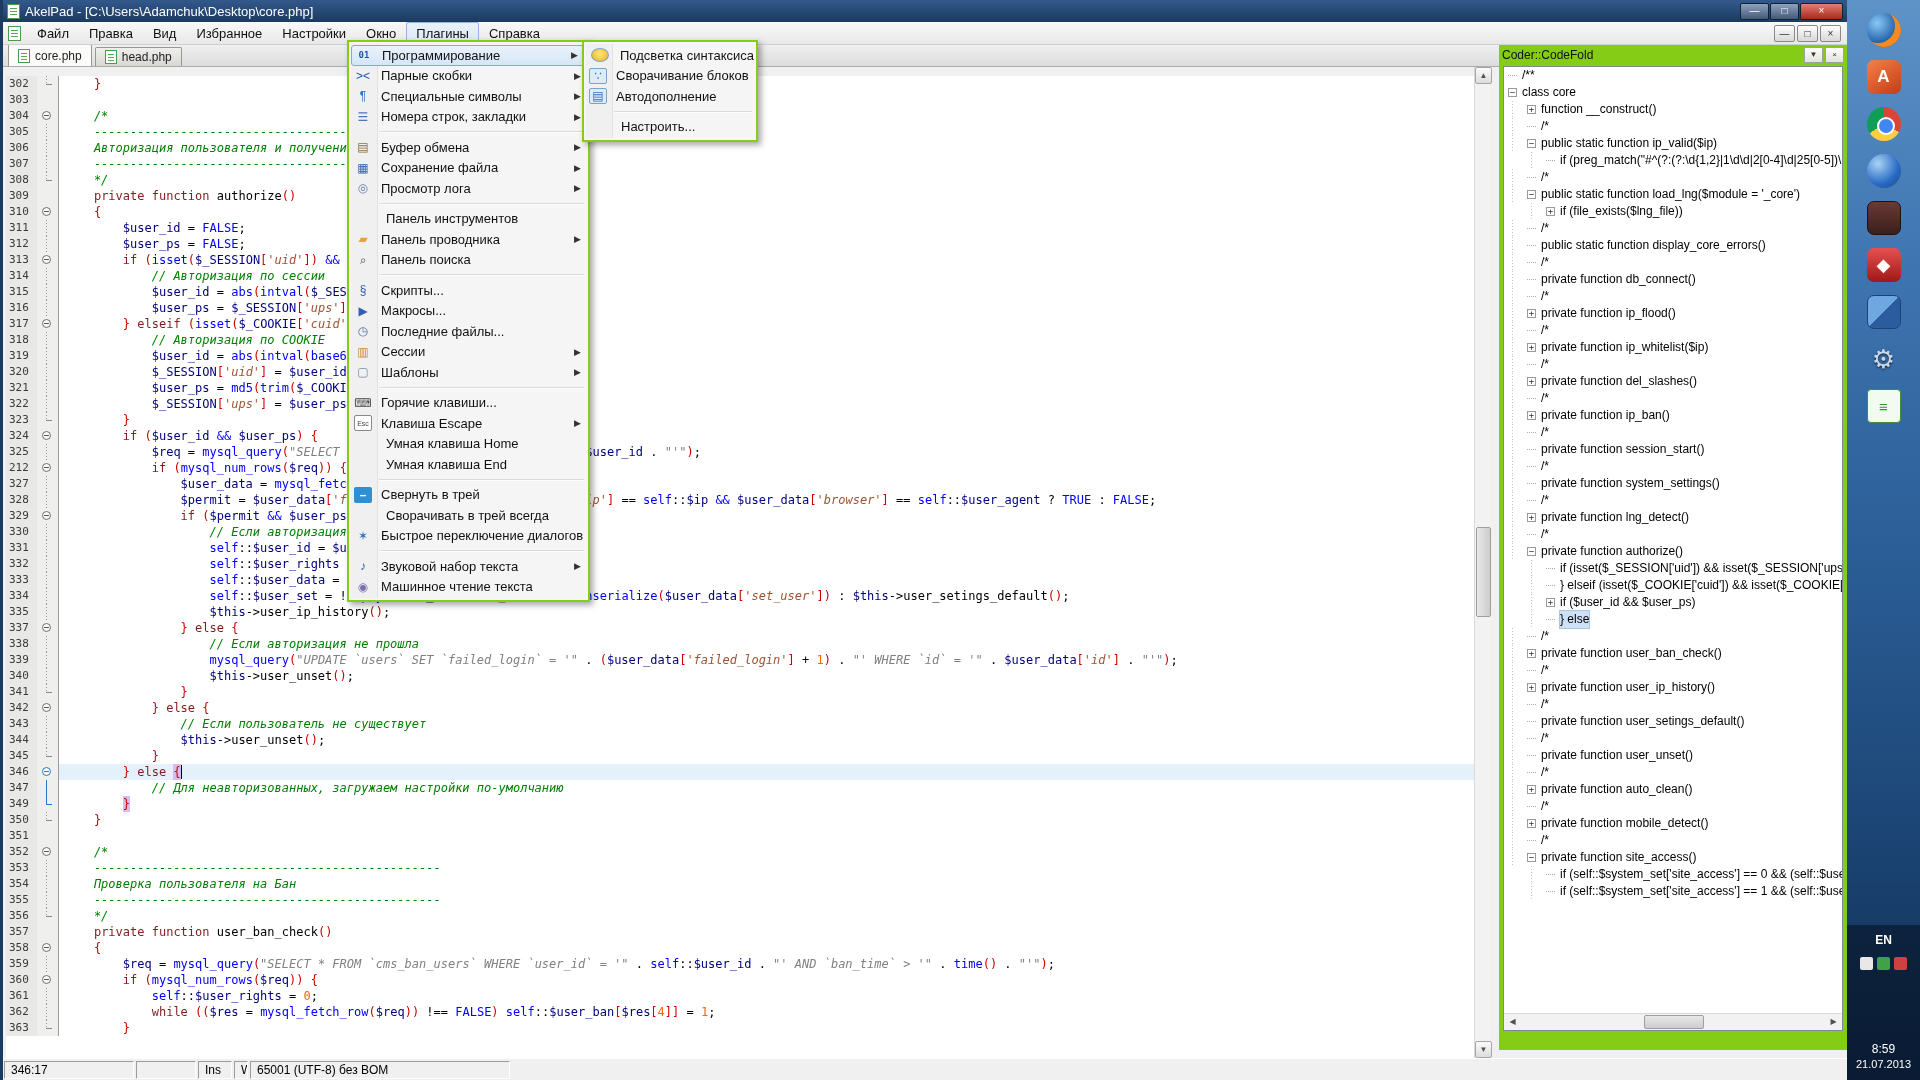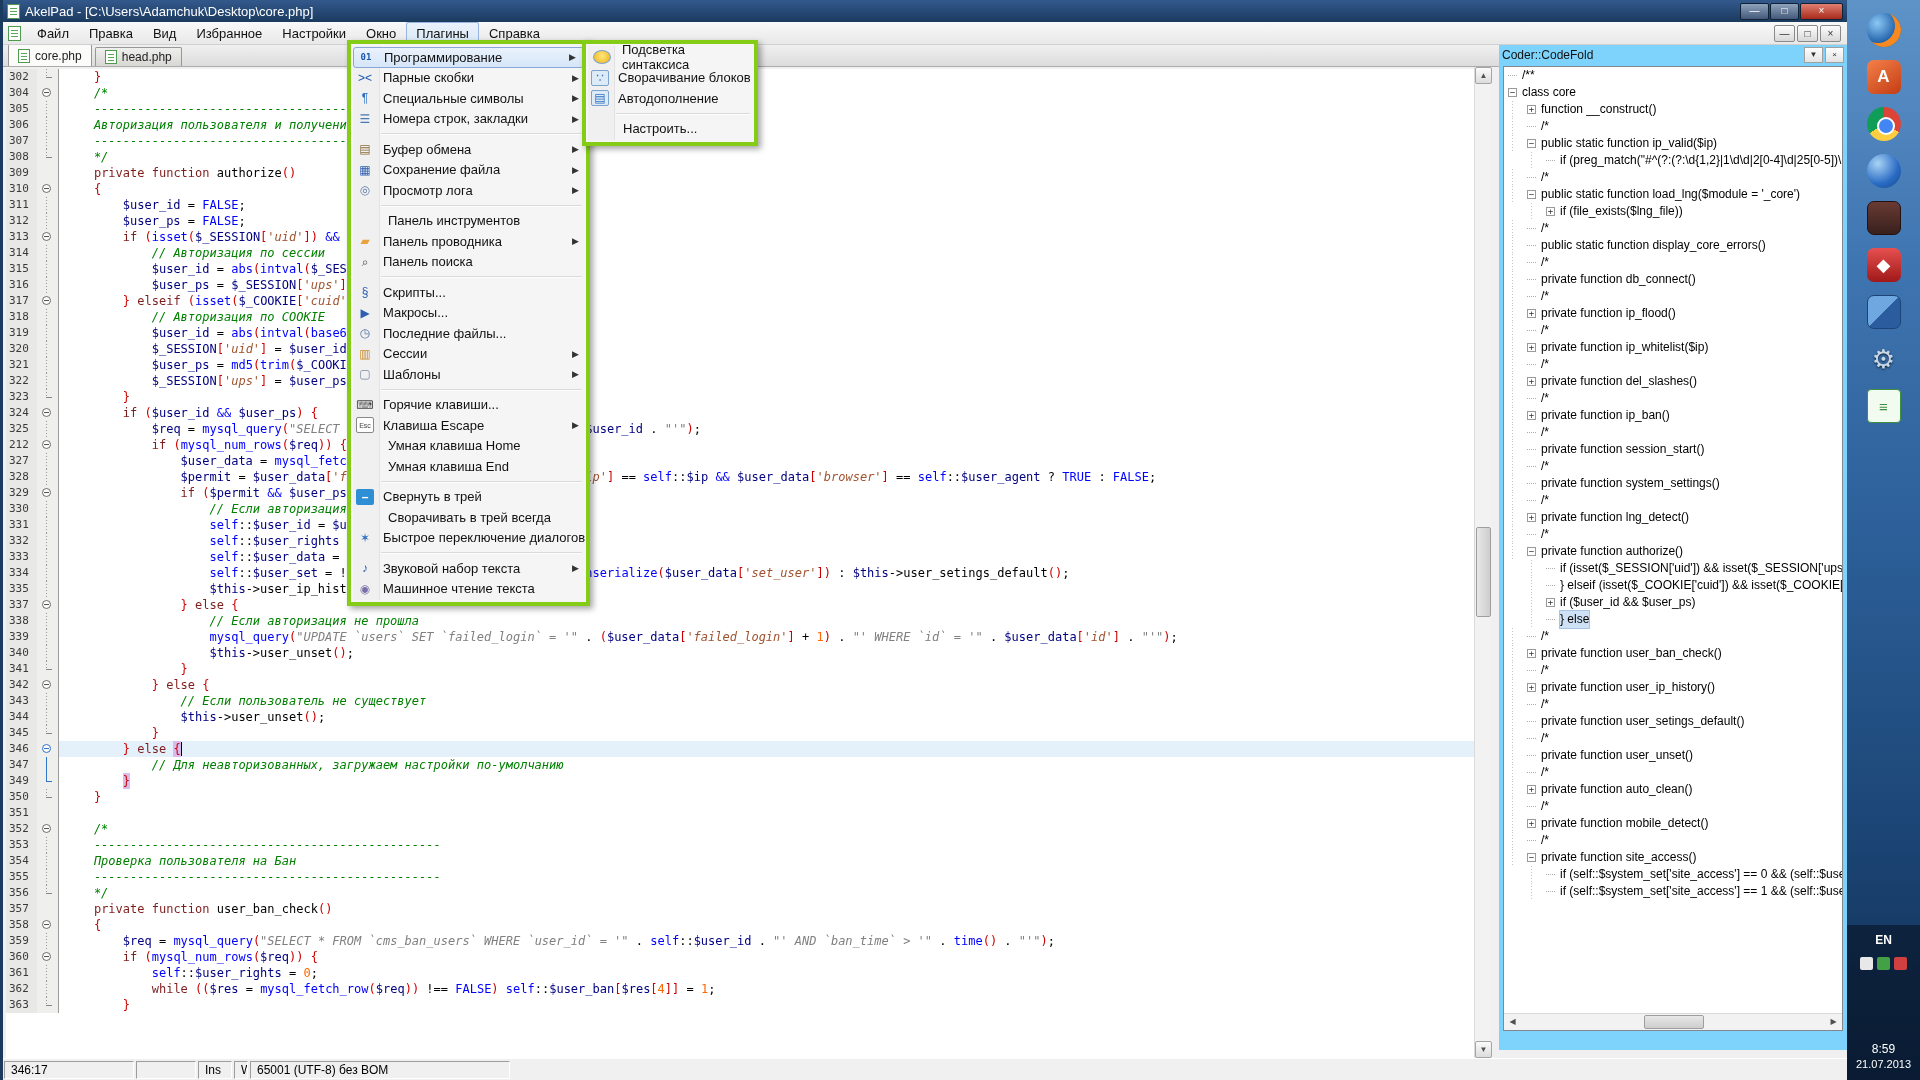--- a/index.html
+++ b/index.html
@@ -22,21 +22,21 @@
 .menu-item{padding:3px 9px;font-size:13px;color:#111;border:1px solid transparent}
 .menu-item.active{background:linear-gradient(#EAF2FB,#D8E7F7);border:1px solid #98B5E2;border-radius:2px}
 .mdibtns{position:absolute;right:6px;top:3px;display:flex}
 .mdibtn{width:21px;height:17px;margin-left:2px;border:1px solid #8A8A8A;border-radius:2px;background:linear-gradient(#FDFDFD,#D8D8D8);font-size:10px;line-height:15px;text-align:center;color:#333}
 
 .tabbar{height:22px;background:linear-gradient(#F0F0F0,#DCDCDC);display:flex;align-items:flex-end;padding-left:5px;border-bottom:1px solid #ABABAB}
 .tab{height:19px;display:flex;align-items:center;gap:5px;padding:0 9px;font-size:12px;background:linear-gradient(#EFEFEE,#D8D7D3);border:1px solid #979797;border-bottom:none;border-radius:2px 2px 0 0;margin-right:3px;color:#222}
 .tab.active{background:#FBFBFA;height:22px}
 .tab .doc-ico{width:12px;height:14px}
 
-.editor{position:absolute;left:3px;top:69px;width:1468px;height:991px;background:#fff;overflow:hidden;font-family:"DejaVu Sans Mono",monospace;font-size:12px;line-height:16px}
+.editor{position:absolute;left:3px;top:76px;width:1468px;height:991px;background:#fff;overflow:hidden;font-family:"DejaVu Sans Mono",monospace;font-size:12px;line-height:16px}
 .crow{display:flex;height:16px}
 .cnum{width:31px;flex:0 0 31px;background:#E8E8E6;color:#3A3A3A;font-size:11px;padding-left:3px;font-family:"DejaVu Sans Mono",monospace}
 .cfold{width:22px;flex:0 0 22px;background:#EFEFED;border-right:1px solid #9C9C9C;position:relative}
 .ctext{flex:1;white-space:pre;position:relative;padding-left:6px;color:#000}
 .crow.cur .ctext{background:#E4F0FA}
 .ctext .code{position:relative;z-index:1}
 .bmatch{position:absolute;top:0;height:16px;width:1ch;background:#D8BCF0;z-index:0}
 .caret{position:absolute;top:1px;bottom:1px;width:1px;background:#000;z-index:2}
 
 .fs,.fsa{position:absolute;left:5px;top:3px;width:9px;height:9px;border:1px solid #6E6E6E;border-radius:50%;background:#FBFBFB;z-index:1}
@@ -51,38 +51,38 @@
 
 .tk-k{color:#7f1d1d}.tk-c{color:#008000;font-style:italic}
 .tk-f{color:#0000FF}.tk-ct{color:#0000FF}.tk-o{color:#0000FF}
 .tk-v{color:#000080}.tk-s1{color:#A0522D;font-style:italic}
 .tk-s2{color:#808080;font-style:italic}.tk-n{color:#FF6600}.tk-p{color:#CC0000}
 
 .vscroll{position:absolute;left:1471px;top:67px;width:17px;height: 991px;background:#F2F2F2;border-left:1px solid #DADADA}
 .sb{position:absolute;left:0;width:17px;height:17px;background:linear-gradient(#FBFBFB,#DCDCDC);border:1px solid #A5A5A5;border-radius:2px;font-size:8px;line-height:15px;text-align:center;color:#505050}
 .vthumb{position:absolute;left:1px;width:15px;background:linear-gradient(90deg,#E8E8E8,#CDCDCD);border:1px solid #9E9E9E;border-radius:2px}
 
-.panel{position:absolute;left:1496px;top:45px;width:348px;height:1005px;background:#7dd3fc}
+.panel{position:absolute;left:1496px;top:45px;width:348px;height:1005px;background:#84cc16}
 .phead{height:20px;display:flex;align-items:center;font-size:12px;color:#111;padding:0 3px}
 .ptitle{flex:1}
 .pbtn{width:19px;height:16px;border:1px solid #A0A0A0;background:linear-gradient(#FDFDFD,#E3E3E3);font-size:8px;text-align:center;line-height:14px;margin-left:2px;color:#333}
 .tree{position:absolute;left:4px;top:21px;right:4px;bottom:19px;background:#fff;border:1px solid #828790;overflow:hidden;font-size:12px;color:#000}
 .titem{height:17px;line-height:17px;white-space:nowrap;position:relative}
 .tbox{position:absolute;width:9px;height:9px;top:4px;border:1px solid #9A9A9A;background:#fff;font-size:9px;line-height:7px;text-align:center;color:#333;font-family:"DejaVu Sans Mono",monospace}
 .tstub{position:absolute;top:8px;width:9px;border-top:1px dotted #ABABAB}
 .tguide{position:absolute;top:0;bottom:0;width:1px;background:repeating-linear-gradient(#C4C4C4 0 1px,transparent 1px 3px)}
 .ttext{position:absolute;top:0}
 .titem.sel .ttext{background:#CFE2F5;outline:1px solid #A8C6E4}
 .phscroll{position:absolute;left:0;right:0;bottom:0;height:17px;background:#F2F2F2;border-top:1px solid #DADADA}
 .hthumb{position:absolute;top:1px;height:14px;background:linear-gradient(#E8E8E8,#CDCDCD);border:1px solid #9E9E9E;border-radius:2px}
 
 .statusbar{position:absolute;left:0;top:1058px;width:1847px;height:22px;background:#F0F0F0;border-top:1px solid #fff;display:flex;align-items:center;font-size:12px;color:#000;padding-left:1px}
 .scell{height:18px;margin-right:2px;border:1px solid;border-color:#9D9D9D #FFF #FFF #9D9D9D;padding:0 6px;line-height:16px;overflow:hidden}
 
-.popup{position:absolute;background:#F5F5F5;border:4px solid #84cc16;box-shadow:3px 3px 6px rgba(0,0,0,.35);padding:3px 0;z-index:50}
+.popup{position:absolute;background:#F5F5F5;border:2px solid #84cc16;box-shadow:3px 3px 6px rgba(0,0,0,.35);padding:3px 0;z-index:50}
 .popup::before{content:"";position:absolute;left:2px;top:2px;bottom:2px;width:26px;background:#F0F0F0;border-right:1px solid #E2E2E2}
 .pitem{position:relative;height:20.5px;display:flex;align-items:center;padding-left:5px}
 .pitem.hl{background:linear-gradient(#EAF2FC,#D5E6F8);border:1px solid #86A7D8;border-radius:3px;margin:0 2px;padding-left:3px}
 .plabel{font-size:13px;color:#111;margin-left:32px}
 .pitem .picon + .plabel{margin-left:0}
 .parrow{position:absolute;right:7px;font-size:9px;color:#333}
 .psep{height:10px;position:relative}
 .psep::after{content:"";position:absolute;left:30px;right:4px;top:4px;height:1px;background:#DADADA;box-shadow:0 1px 0 #FDFDFD}
 .picon{position:relative;width:18px;height:16px;margin-right:9px;display:flex;align-items:center;justify-content:center;font-size:12px;flex:0 0 18px}
 .picon.boxed{border:1px solid #7DA2CE;background:#DCEBF5;border-radius:2px}
@@ -145,20 +145,25 @@
         </span>
       </div>
 
     <div class="editor" id="editor">
         <div class="crow">
           <span class="cnum">302</span>
           <span class="cfold"><span class="fe"></span></span>
           <span class="ctext"><span class="code">    <span class="tk-p">}</span></span></span>
         </div>
         <div class="crow">
+          <span class="cnum">303</span>
+          <span class="cfold"></span>
+          <span class="ctext"><span class="code"></span></span>
+        </div>
+        <div class="crow">
           <span class="cnum">304</span>
           <span class="cfold">
             <span class="fs"></span>
           </span>
           <span class="ctext"><span class="code"><span class="tk-c">    /*</span></span></span>
         </div>
         <div class="crow">
           <span class="cnum">305</span>
           <span class="cfold">
             <span class="fl"></span>

